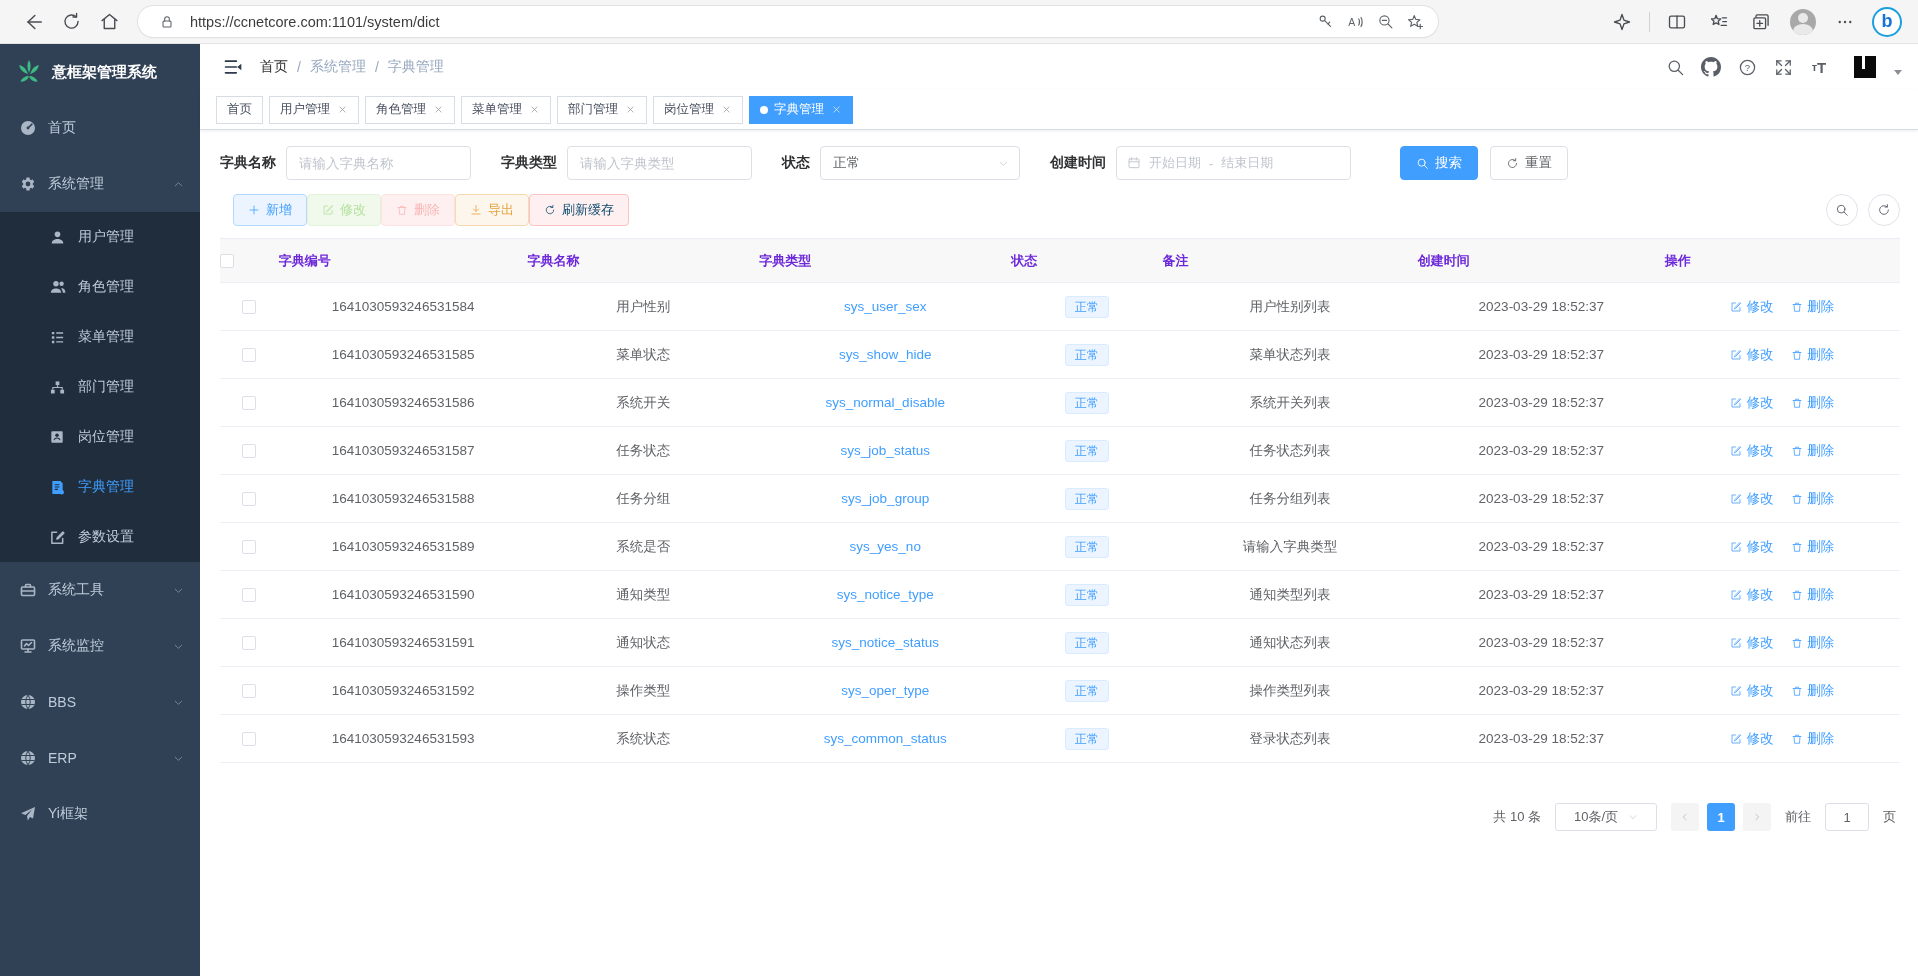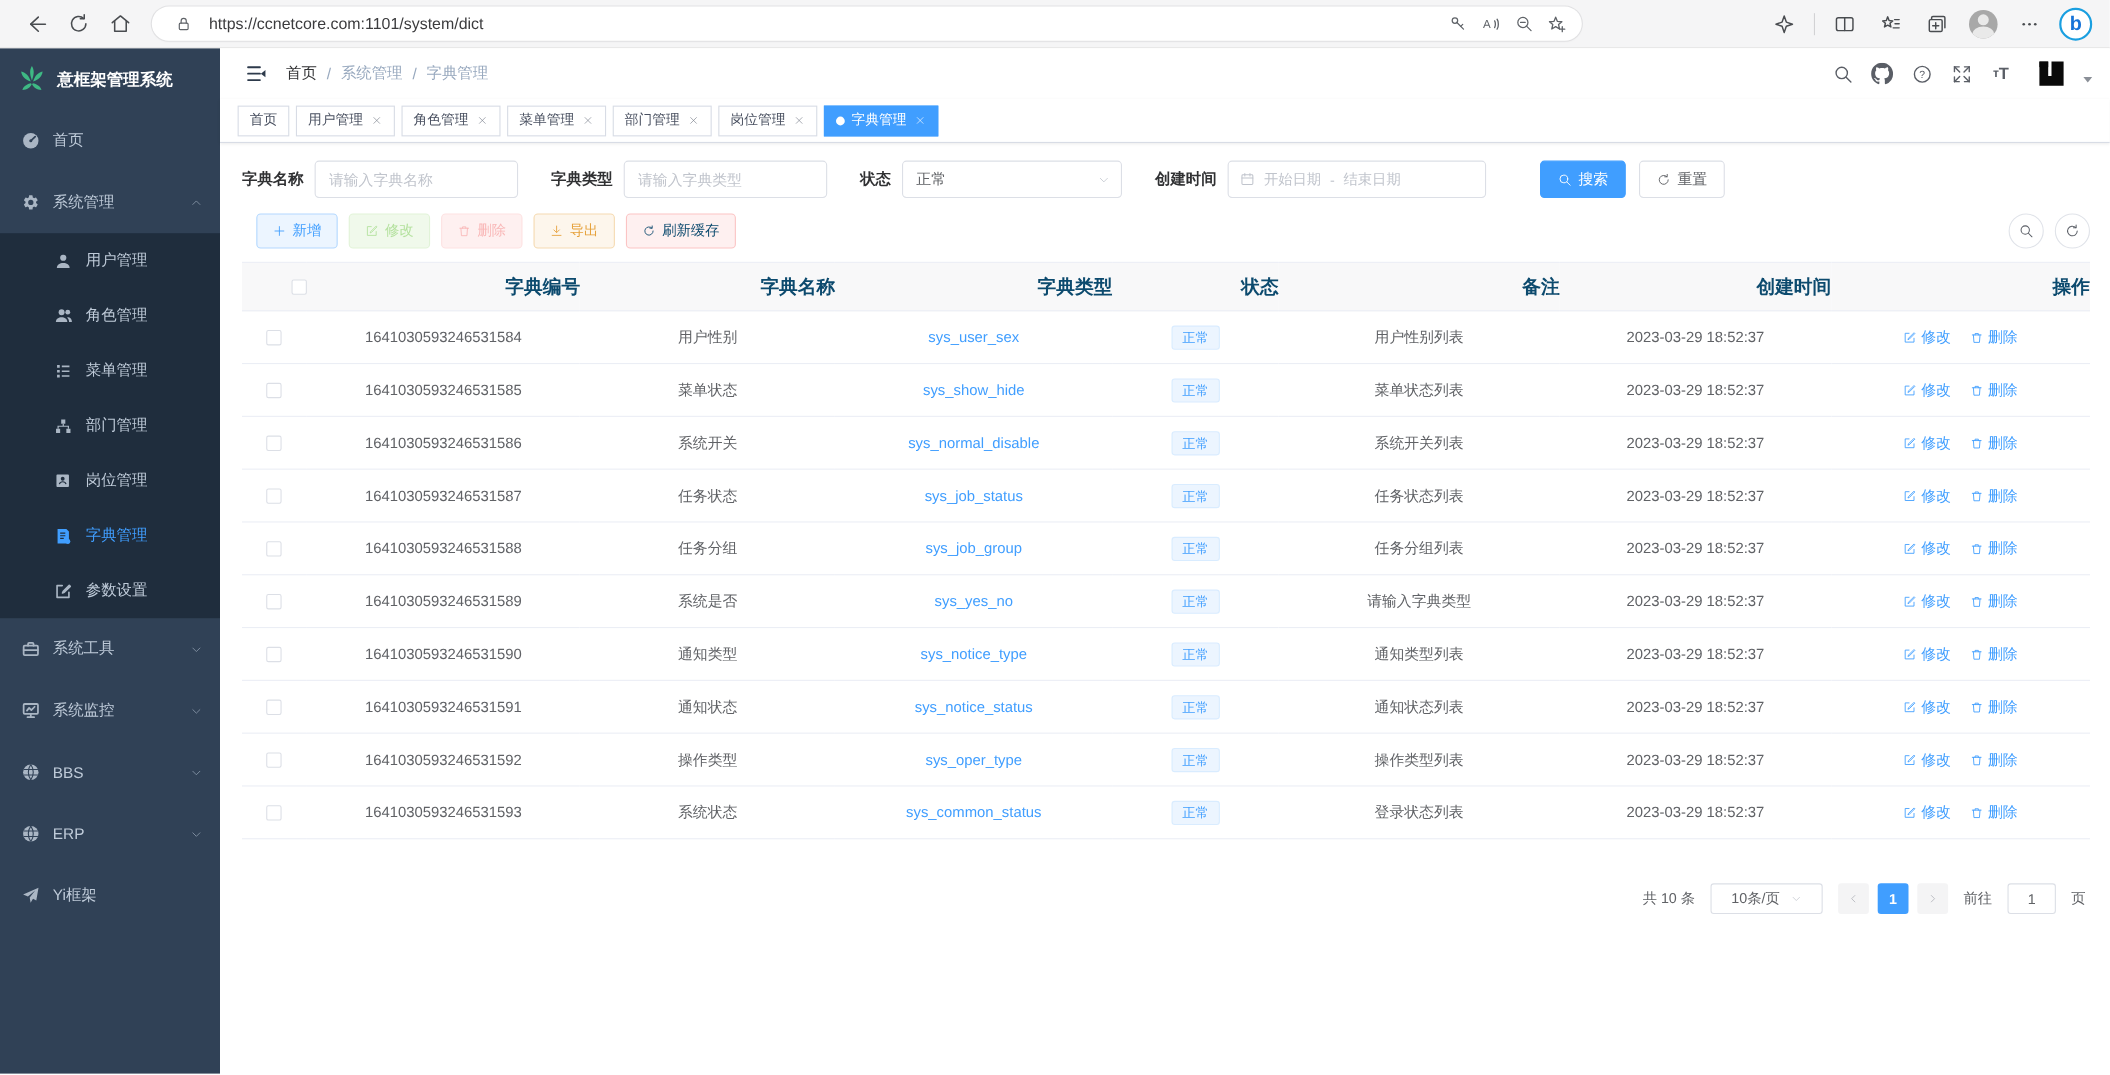--- a/index.html
+++ b/index.html
@@ -68,32 +68,32 @@
   .f-input { width:185px; height:34px; border:1px solid #dcdfe6; border-radius:4px; padding:0 12px; font-size:13.5px; color:#606266; background:#fff; font-family:inherit; }
   .f-input::placeholder { color:#c0c4cc; }
   .f-select { width:200px; height:34px; border:1px solid #dcdfe6; border-radius:4px; padding:0 10px 0 12px; font-size:13.5px; color:#606266; display:flex; align-items:center; justify-content:space-between; cursor:pointer; background:#fff; }
   .f-select .sel-chev { color:#c0c4cc; }
   .f-date { width:235px; height:34px; border:1px solid #dcdfe6; border-radius:4px; padding:12px 10px; font-size:13px; color:#c0c4cc; display:flex; align-items:center; gap:8px; background:#fff; cursor:pointer; }
   .f-date .cal-ic { color:#c0c4cc; }
   .btn { height:34px; border-radius:4px; font-size:13.5px; display:inline-flex; align-items:center; gap:6px; padding:0 15px; cursor:pointer; border:1px solid transparent; font-family:inherit;margin-left:19px; }
   .btn-search { background:#409eff; border-color:#409eff; color:#fff; }
   .btn-reset { background:#fff; border-color:#dcdfe6; color:#606266; margin-left:12px; }
 
-  .tool-bar { display:flex; align-items:center; gap:10px; margin-bottom:12px;padding-left:13px; }
+  .tool-bar { display:flex; align-items:center; margin-bottom:12px;padding-left:13px; }
   .tbtn { height:32px; border-radius:4px; font-size:13px; display:inline-flex; align-items:center; gap:6px; padding:0 14px; cursor:pointer; border:1px solid transparent; font-family:inherit; }
   .tbtn-add { color:#409eff; background:#ecf5ff; border-color:#b3d8ff; }
   .tbtn-edit { color:#b3e19d; background:#f0f9eb; border-color:#e1f3d8; }
   .tbtn-del { color:#f9b7b7; background:#fef0f0; border-color:#fde2e2; }
   .tbtn-export { color:#e6a23c; background:#fdf6ec; border-color:#f5dab1; }
   .tbtn-cache { color:#0c4a6e; background:#fef0f0; border-color:#fbc4c4; }
   .tool-right { margin-left:auto; display:flex; gap:10px; }
   .circle-btn { width:32px; height:32px; border-radius:50%; border:1px solid #e0e3e9; background:#fff; color:#5a5e66; display:flex; align-items:center; justify-content:center; cursor:pointer; }
 
   table.grid { width:100%; border-collapse:collapse; border-top:1px solid #ebeef5; table-layout:fixed; }
-  table.grid th { height:44px; background:#f8f8f9; color:#0c4a6e; font-size:17px; font-weight:bold; border-bottom:1px solid #ebeef5; text-align:right; }
+  table.grid th { height:44px; background:#f8f8f9; color:#6d28d9; font-size:13px; font-weight:bold; border-bottom:1px solid #ebeef5; text-align:left; }
   table.grid td { height:48px; color:#606266; font-size:13.5px; border-bottom:1px solid #ebeef5; text-align:center; white-space:nowrap; overflow:hidden; }
   .checkbox { width:14px; height:14px; border:1px solid #dcdfe6; border-radius:2px; background:#fff; display:inline-block; vertical-align:middle; cursor:pointer; }
   .link { color:#409eff; text-decoration:none; cursor:pointer; }
   .tag-normal { display:inline-block; background:#ecf5ff; border:1px solid #d9ecff; color:#409eff; font-size:12px; line-height:18px; padding:1px 9px; border-radius:3px; }
   .act { color:#409eff; font-size:13.5px; display:inline-flex; align-items:center; gap:4px; cursor:pointer; text-decoration:none; }
   .act + .act { margin-left:14px; }
 
   .pager { display:flex; align-items:center; justify-content:flex-end; gap:14px; margin:40px 4px 0 0; font-size:13px; color:#606266; }
   .pg-size { width:102px; height:28px; border:1px solid #dcdfe6; border-radius:3px; display:flex; align-items:center; justify-content:center; gap:10px; color:#606266; cursor:pointer; background:#fff; }
   .pg-size .sel-chev { color:#c0c4cc; }

